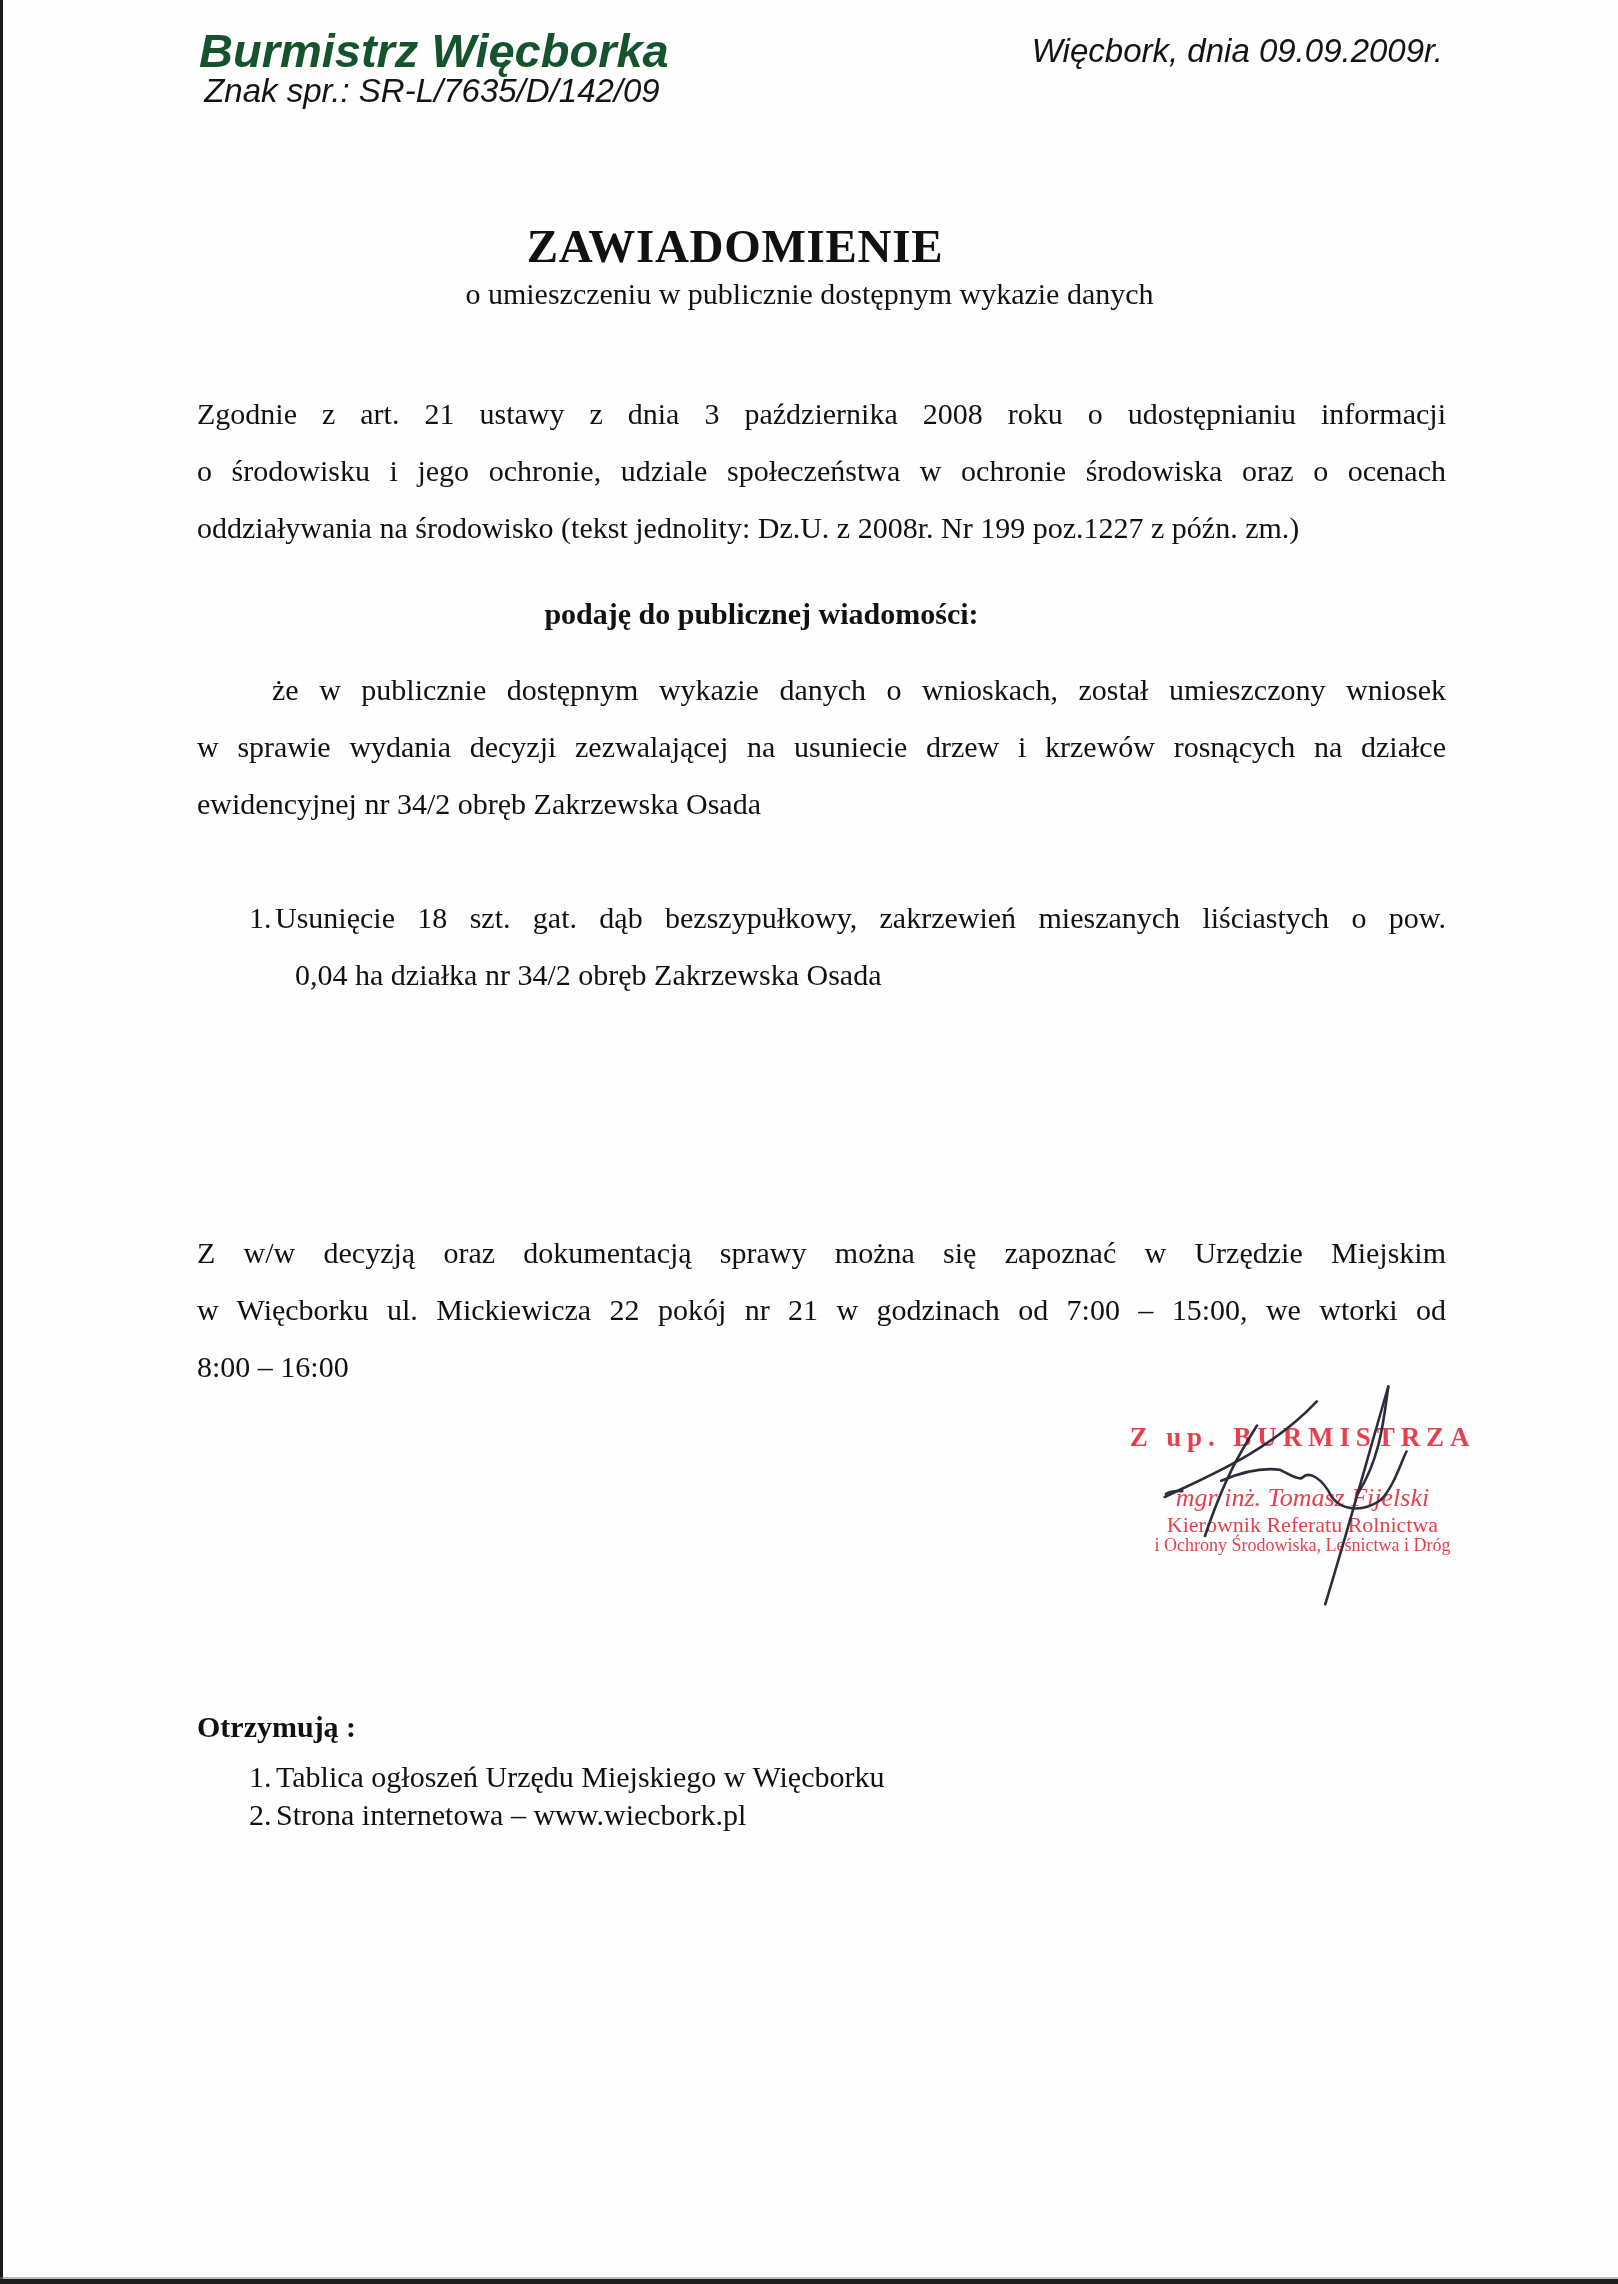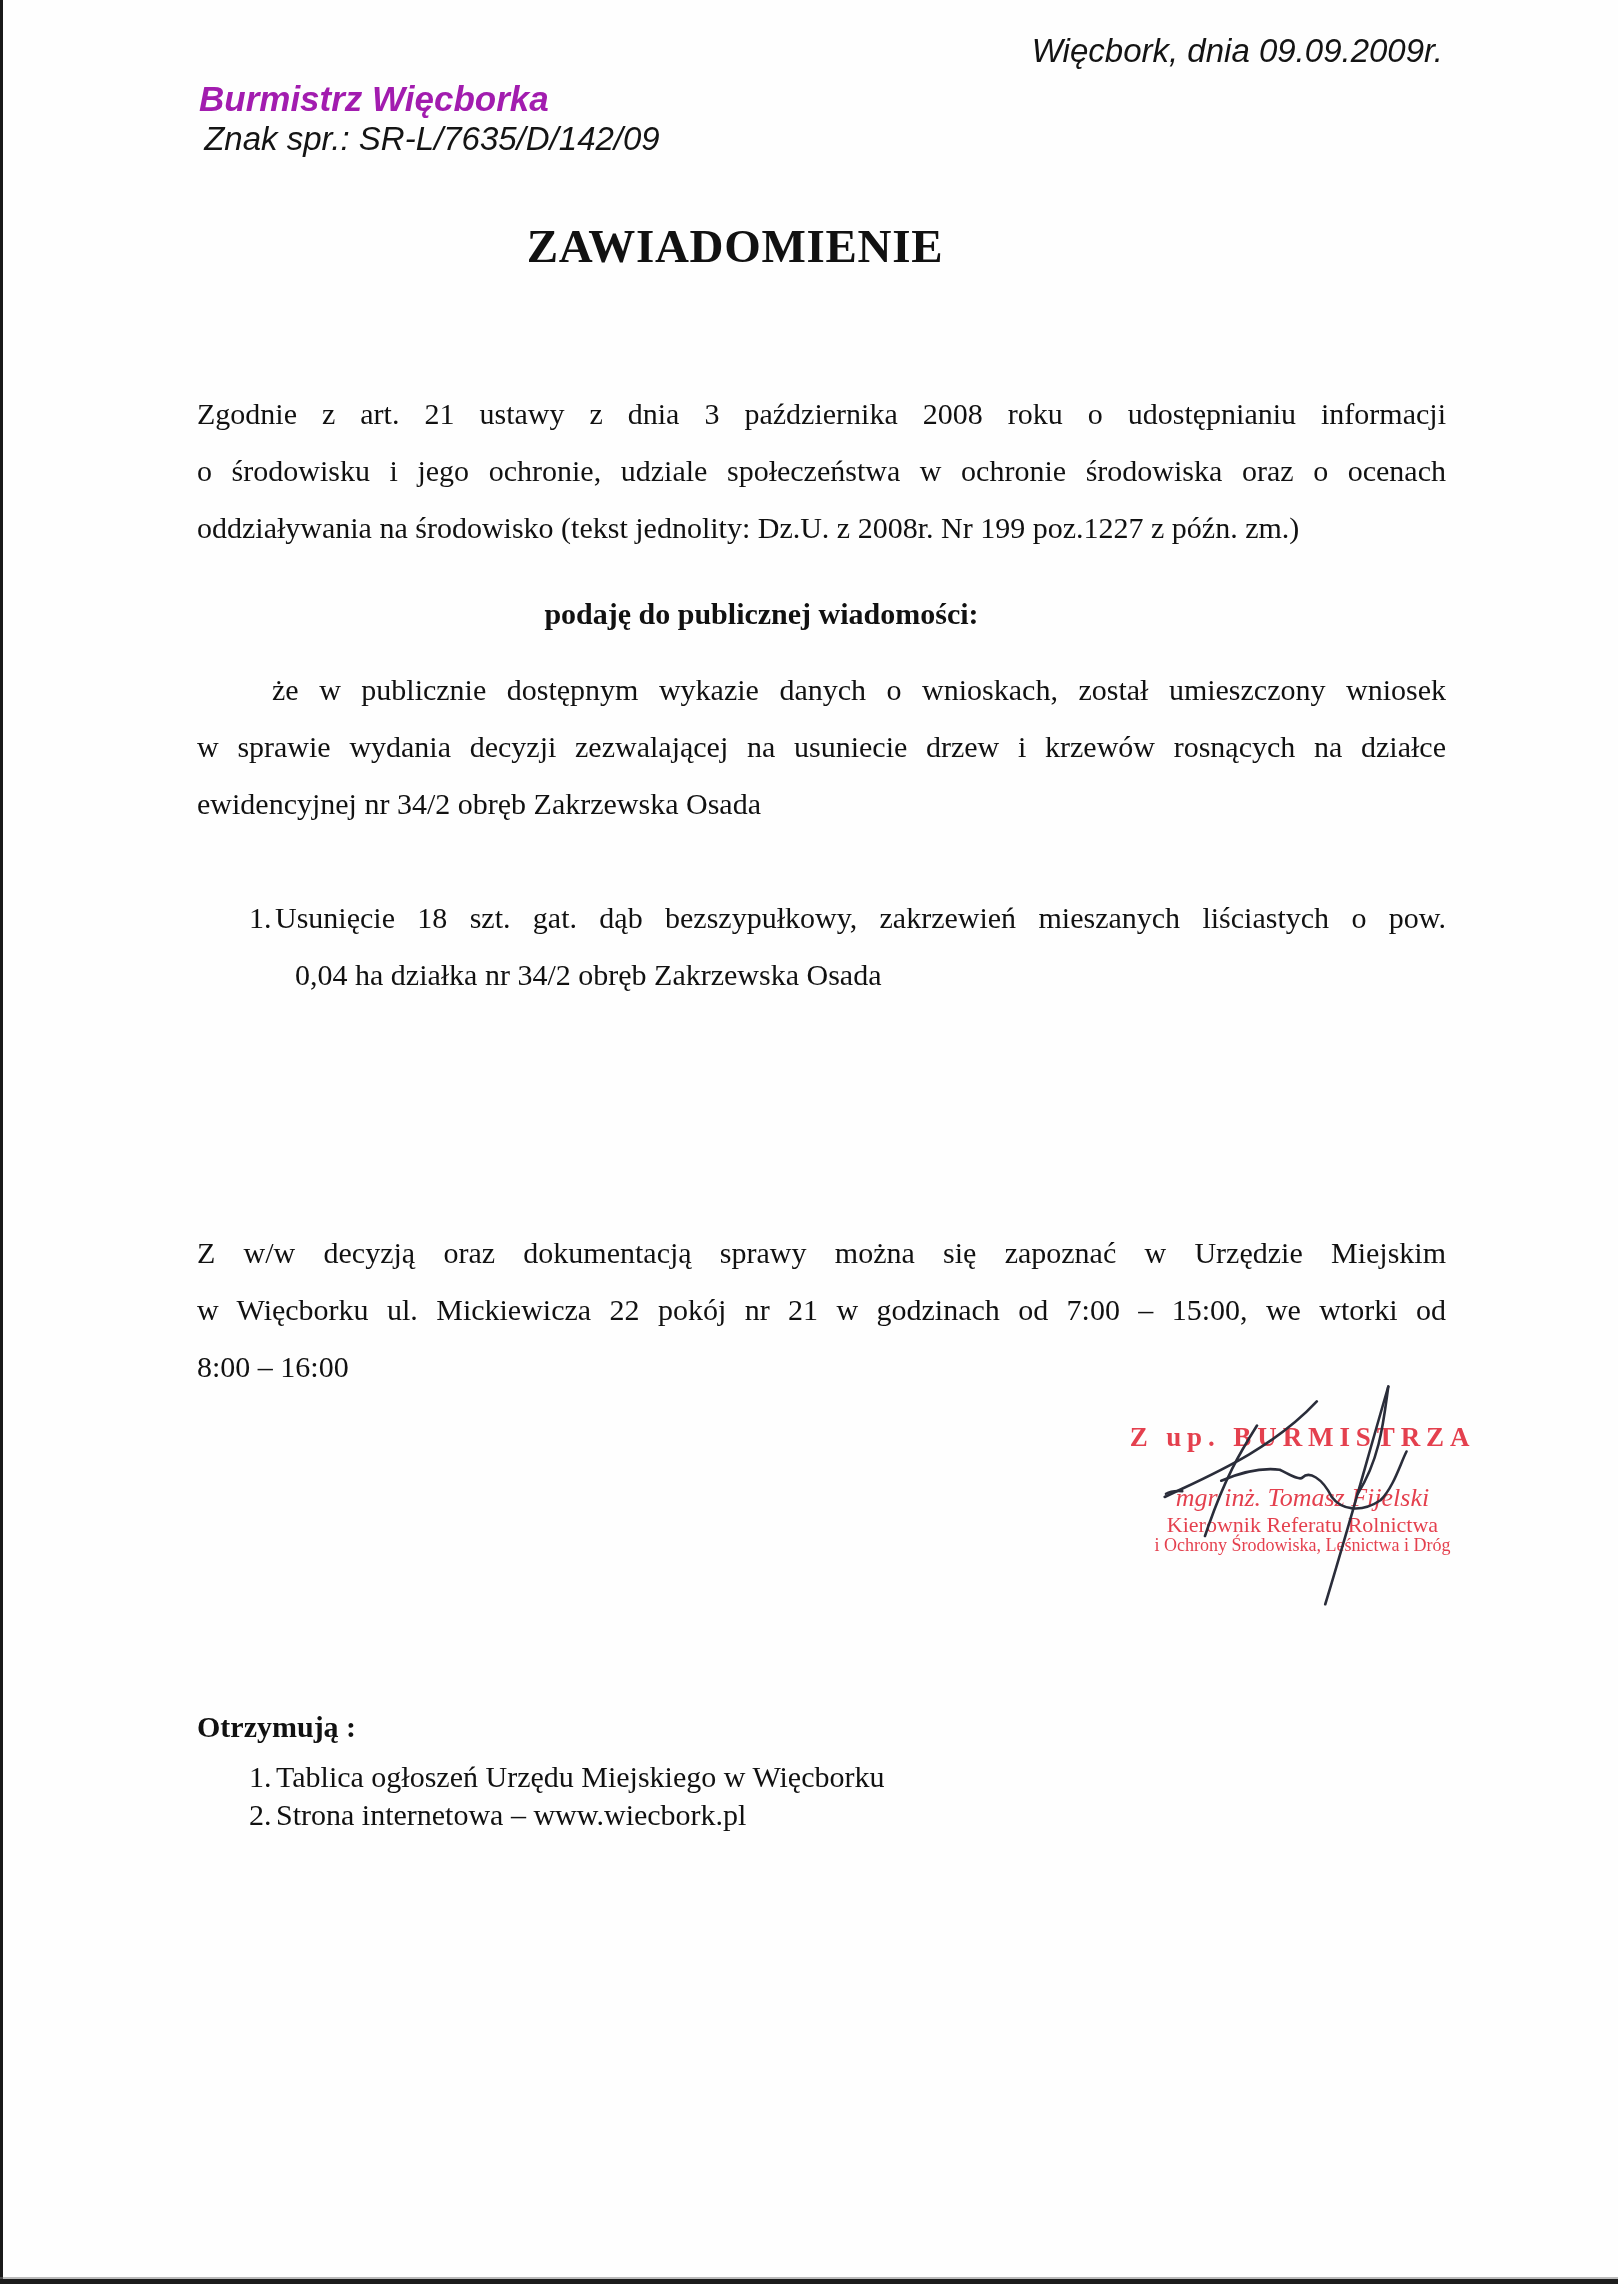--- a/index.html
+++ b/index.html
@@ -7,21 +7,21 @@
     .page {
       position: absolute; left: 0; top: 0; width: 1619px; height: 2284px;
       background: #fefefe;
       font-family: "Liberation Serif", serif; color: #111;
     }
     .scan-left { position: absolute; left: 0; top: 0; width: 3.3px; height: 2284px; background: #1a1a1a; }
     .scan-bottom { position: absolute; left: 0; bottom: 0; width: 1619px; height: 5.2px; background: #1c1c1c; }
     .scan-bottom-shade { position: absolute; left: 0; bottom: 5.2px; width: 1619px; height: 2px; background: #777; opacity: .5; }
 
     .header-left { position: absolute; left: 199px; top: 31px; font-family: "Liberation Sans", sans-serif; font-style: italic; }
-    .issuer { font-size: 35px; font-weight: bold; line-height: 40px; color: #a21caf; margin-top: 48px; }
+    .issuer { font-size: 47px; font-weight: bold; line-height: 40px; color: #14532d; }
     .ref { font-size: 33px; line-height: 39px; margin-left: 5.2px; color: #141414; }
     .place-date { position: absolute; right: 176px; top: 31px; font-family: "Liberation Sans", sans-serif; font-style: italic; font-size: 33px; line-height: 40px; color: #141414; }
 
     .title { position: absolute; left: 0; width: 1470px; top: 220px; text-align: center; font-size: 47px; font-weight: bold; letter-spacing: 0.7px; line-height: 52px; }
     .subtitle { position: absolute; left: 0; width: 1619px; top: 276px; text-align: center; font-size: 30px; line-height: 36px; }
 
     .para { position: absolute; left: 197px; width: 1249px; font-size: 30px; line-height: 57px; text-align: justify; text-align-last: left; }
     .para .line { display: block; text-align: justify; text-align-last: justify; height: 57px; white-space: nowrap; }
     .para .line.last { text-align-last: left; }
     .p1 { top: 385px; }
@@ -55,20 +55,21 @@
   <div class="scan-bottom-shade"></div>
   <div class="scan-bottom"></div>
 
   <div class="header-left">
     <div class="issuer">Burmistrz Więcborka</div>
     <div class="ref">Znak spr.: SR-L/7635/D/142/09</div>
   </div>
   <div class="place-date">Więcbork, dnia 09.09.2009r.</div>
 
   <div class="title">ZAWIADOMIENIE</div>
+  <div class="subtitle">o umieszczeniu w publicznie dostępnym wykazie danych</div>
 
   <div class="para p1">
     <span class="line">Zgodnie z art. 21 ustawy z dnia 3 października 2008 roku o udostępnianiu informacji</span>
     <span class="line">o środowisku i jego ochronie, udziale społeczeństwa w ochronie środowiska oraz o ocenach</span>
     <span class="line last">oddziaływania na środowisko (tekst jednolity: Dz.U. z 2008r. Nr 199 poz.1227 z późn. zm.)</span>
   </div>
 
   <div class="announce">podaję do publicznej wiadomości:</div>
 
   <div class="para p2">

